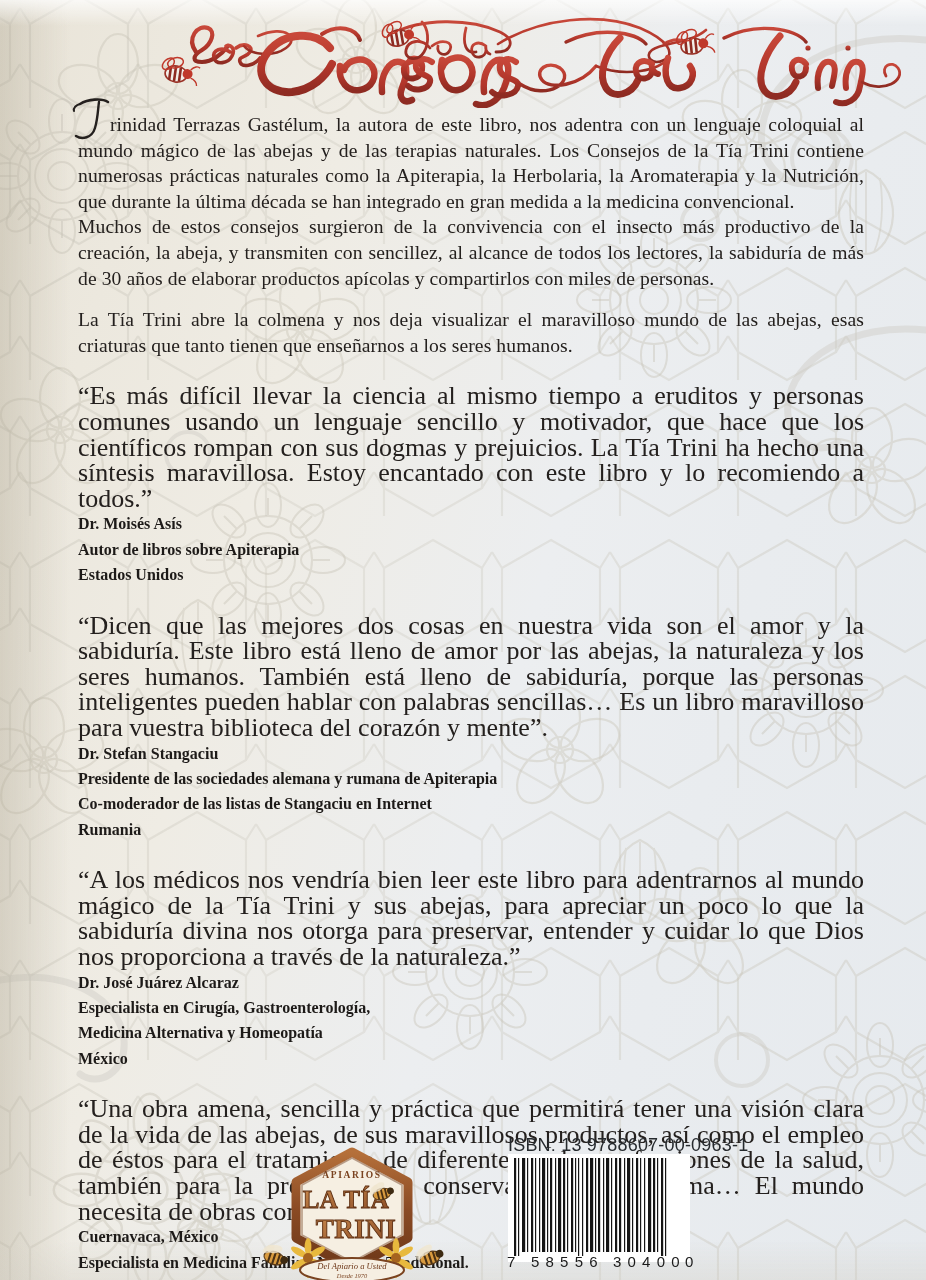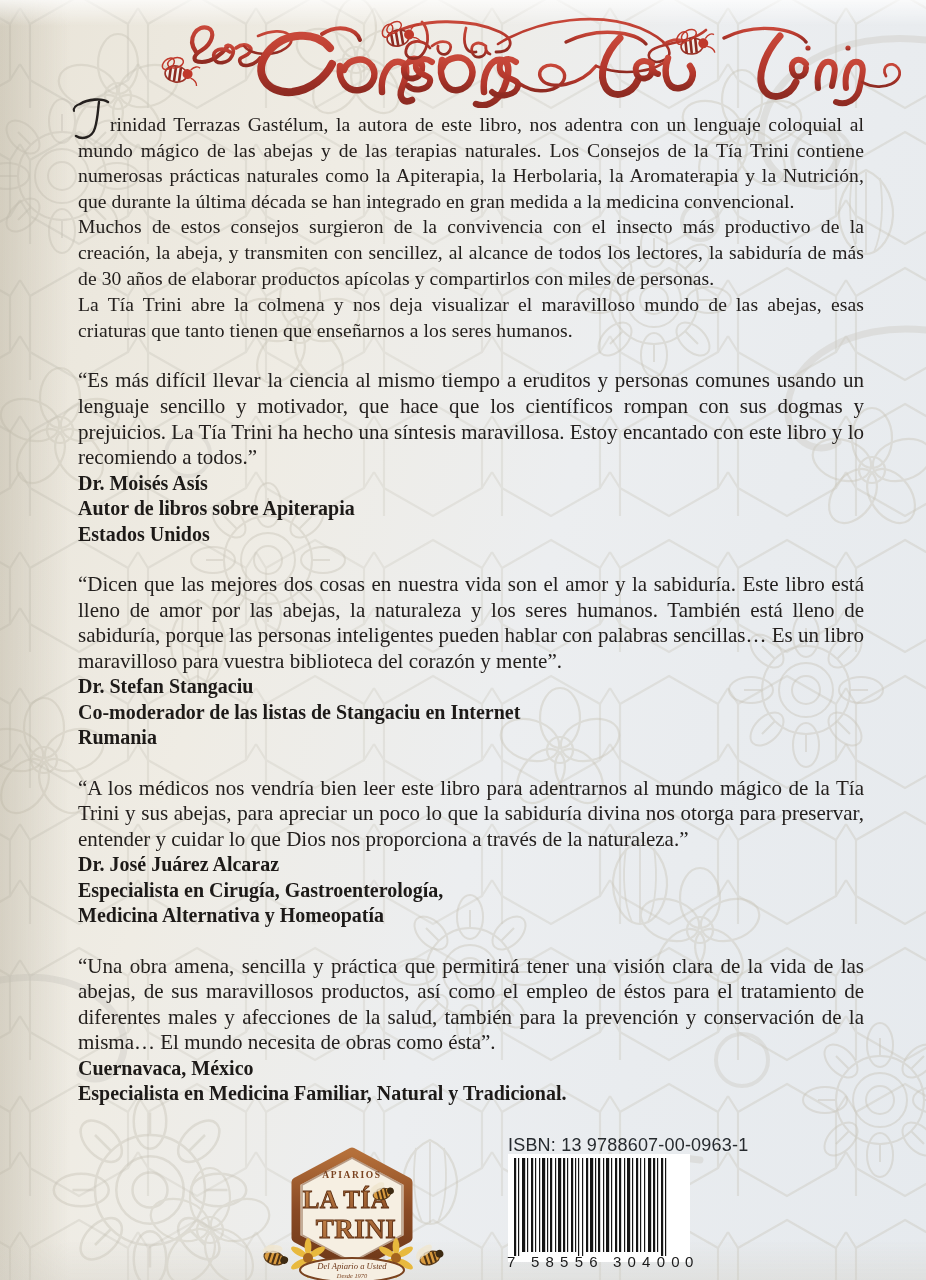--- a/index.html
+++ b/index.html
@@ -83,47 +83,47 @@
 
   .para {
     font-size: 19.6px;
     line-height: 25.6px;
     color: #24201e;
     text-align: justify;
     text-justify: inter-word;
     margin: 0;
     letter-spacing: .1px;
   }
-  .para + .para { margin-top: 1px; }
+  .para + .para { margin-top: 16px; }
 
   .intro-block { position: relative; }
 
   .dropcap-wrap {
     position: relative;
   }
   .dropcap {
     position: absolute;
     left: -6px;
     top: -16px;
     width: 38px;
     height: 44px;
   }
   .first-line-indent { display: inline-block; width: 32px; }
 
   .blockgap { height: 25px; }
 
   .quote {
-    font-size: 21px;
+    font-size: 26px;
     line-height: 25.6px;
     color: #24201e;
     text-align: justify;
     margin: 0;
   }
   .attrib {
-    font-size: 20px;
+    font-size: 16px;
     line-height: 25.4px;
     font-weight: bold;
     color: #1d1a18;
     margin: 0;
     text-align: left;
   }
 
   
   .logo-wrap {
     position: absolute;
@@ -385,31 +385,33 @@
       <p class="attrib">Dr. Moisés Asís</p>
       <p class="attrib">Autor de libros sobre Apiterapia</p>
       <p class="attrib">Estados Unidos</p>
     </div>
 
     <div class="blockgap"></div>
 
     <div>
       <p class="quote">“Dicen que las mejores dos cosas en nuestra vida son el amor y la sabiduría. Este libro está lleno de amor por las abejas, la naturaleza y los seres humanos. También está lleno de sabiduría, porque las personas inteligentes pueden hablar con palabras sencillas… Es un libro maravilloso para vuestra biblioteca del corazón y mente”.</p>
       <p class="attrib">Dr. Stefan Stangaciu</p>
+      <p class="attrib">Presidente de las sociedades alemana y rumana de Apiterapia</p>
       <p class="attrib">Co-moderador de las listas de Stangaciu en Internet</p>
       <p class="attrib">Rumania</p>
     </div>
 
     <div class="blockgap"></div>
 
     <div>
       <p class="quote">“A los médicos nos vendría bien leer este libro para adentrarnos al mundo mágico de la Tía Trini y sus abejas, para apreciar un poco lo que la sabiduría divina nos otorga para preservar, entender y cuidar lo que Dios nos proporciona a través de la naturaleza.”</p>
       <p class="attrib">Dr. José Juárez Alcaraz</p>
       <p class="attrib">Especialista en Cirugía, Gastroenterología,</p>
       <p class="attrib">Medicina Alternativa y Homeopatía</p>
+      <p class="attrib">México</p>
     </div>
 
     <div class="blockgap"></div>
 
     <div>
       <p class="quote">“Una obra amena, sencilla y práctica que permitirá tener una visión clara de la vida de las abejas, de sus maravillosos productos, así como el empleo de éstos para el tratamiento de diferentes males y afecciones de la salud, también para la prevención y conservación de la misma… El mundo necesita de obras como ésta”.</p>
       <p class="attrib">Cuernavaca, México</p>
       <p class="attrib">Especialista en Medicina Familiar, Natural y Tradicional.</p>
     </div>
   </div>

